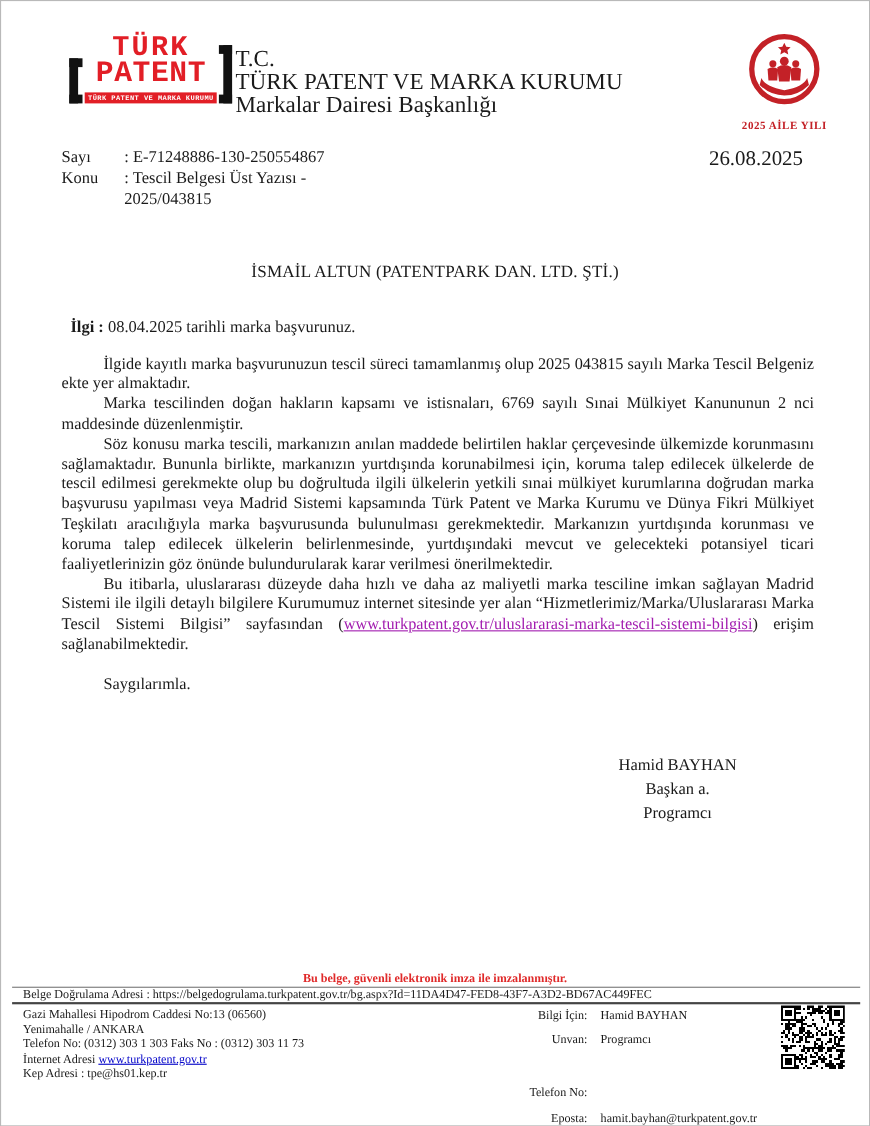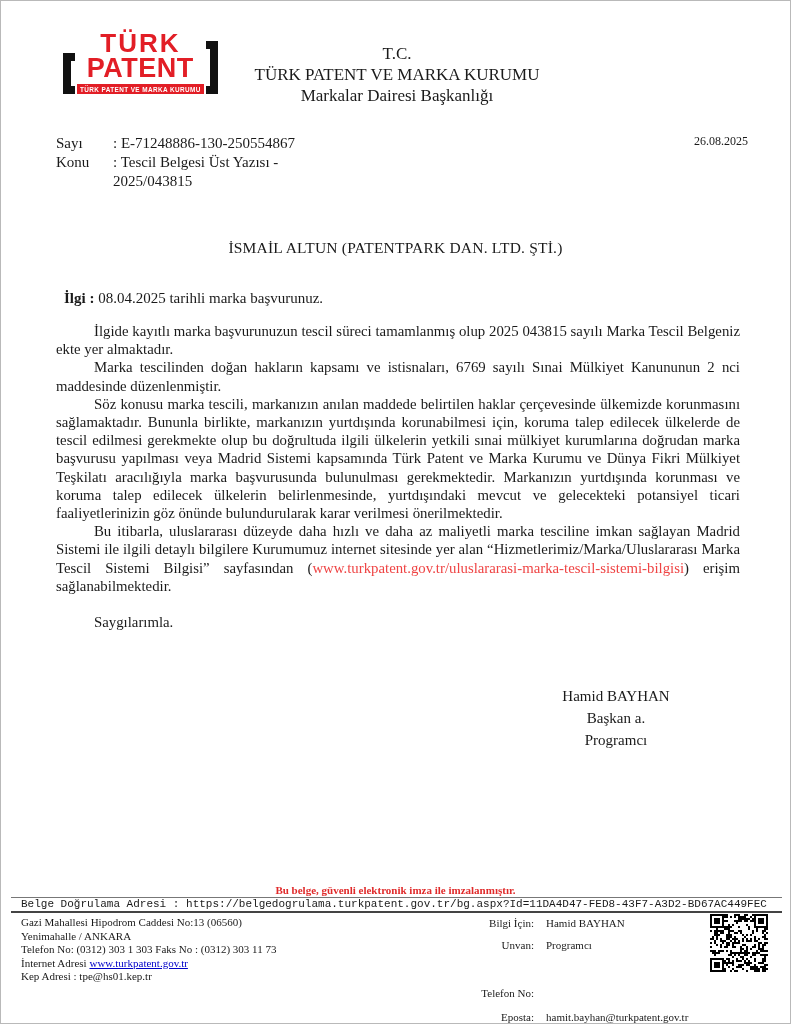--- a/index.html
+++ b/index.html
@@ -8,55 +8,55 @@
     position:relative; width:791px; height:1024px; margin:0 auto;
     background:#fff; border:1px solid #b9b9b9; overflow:hidden;
     font-family:"Liberation Serif","DejaVu Serif",serif; color:#1a1a1a;
   }
 
   
   .logo { position:absolute; left:62px; top:30px; display:flex; align-items:stretch; }
   .bracket { width:12px; }
   .bracket.left  { border-left:8px solid #111; border-top:8px solid #111; border-bottom:8px solid #111; margin-top:22px; }
   .bracket.right { border-right:8px solid #111; border-top:8px solid #111; border-bottom:8px solid #111; margin-top:10px; }
-  .logo-center { text-align:center; padding:0 2px; font-family:Liberation Sans, sans-serif; }
+  .logo-center { text-align:center; padding:0 2px; font-family:Liberation Mono, monospace; }
   .logo-line1 { color:#e21e26; font-weight:bold; font-size:26px; line-height:24px; letter-spacing:2px; }
   .logo-line2 { color:#e21e26; font-weight:bold; font-size:27px; line-height:27px; letter-spacing:0.5px; }
   .logo-banner { background:#e21e26; color:#fff; font-size:6.4px; font-weight:bold; letter-spacing:0.4px; padding:2px 3px 1px 3px; margin-top:2px; white-space:nowrap; }
 
-  .head-center { position:absolute; left:196px; top:42px; width:400px; text-align:center; font-size:17px; line-height:21px; }
+  .head-center { position:absolute; left:213px; top:42px; width:400px; text-align:left; font-size:21px; line-height:21px; }
 
   .emblem { position:absolute; left:660px; top:28px; width:104px; text-align:center; }
   .emblem-caption { color:#c32127; font-weight:bold; font-size:10px; margin-top:1px; font-family:"Liberation Serif",serif; letter-spacing:0.5px; }
 
   
   .meta { position:absolute; left:55px; top:133px; font-size:15px; line-height:19px; }
   .meta-row { display:flex; }
   .meta-label { width:57px; }
   .meta-val2 { padding-left:57px; }
-  .doc-date { position:absolute; right:42px; top:133px; font-size:12px;margin-left:23px; }
+  .doc-date { position:absolute; right:60px; top:133px; font-size:19px;margin-left:23px; }
 
   
   .recipient { position:absolute; left:0; top:238px; width:100%; text-align:center; font-size:15.5px; letter-spacing:0.2px; }
   .ilgi { position:absolute; left:63px; top:289px; font-size:15px; }
   .ilgi b { font-weight:bold; }
 
   .body-block { position:absolute; left:55px; top:321px; width:684px; font-size:14.8px; line-height:18.2px; text-align:justify; }
   .body-block p { text-indent:38px; }
-  .body-link { color:#ef4444; }
+  .body-link { color:#a21caf; text-decoration:underline; }
   .closing { text-indent:38px; margin-top:18px; }
 
   .signature { position:absolute; left:515px; top:684px; width:200px; text-align:center; font-size:15px; line-height:22px; }
 
   .attachment { position:absolute; left:64px; top:793px; font-size:15px; }
   .attachment .ek-label { margin-right:16px; }
 
   
   .esign { position:absolute; left:0; top:883px; width:100%; text-align:center; color:#e02a2a; font-size:11px; font-weight:bold; }
-  .verify { position:absolute; left:20px; top:897px; font-size:11px;font-family:Liberation Mono, monospace; }
+  .verify { position:absolute; left:20px; top:897px; font-size:11px; }
   .footer-rule-a { position:absolute; left:10px; top:895.5px; width:771px; height:1px; background:#777; }
   .footer-rule-b { position:absolute; left:10px; top:910px; width:771px; height:2px; background:#444; }
 
   .f-left { position:absolute; left:20px; top:915px; font-size:11px; line-height:13.5px; }
   .f-link { color:#0000c8; text-decoration:underline; }
 
   .f-right { position:absolute; left:440px; top:916px; width:260px; font-size:11px; }
   .f-row { display:flex; margin-bottom:10px; }
   .f-label { width:105px; text-align:right; padding-right:12px; }
   .f-value { text-align:left; }
@@ -80,20 +80,34 @@
     </div>
     <div class="bracket right"></div>
   </div>
 
   <div class="head-center">
     <div>T.C.</div>
     <div>TÜRK PATENT VE MARKA KURUMU</div>
     <div>Markalar Dairesi Başkanlığı</div>
   </div>
 
+  <div class="emblem">
+    <svg width="80" height="74" viewBox="0 0 100 92">
+      <circle cx="50" cy="42" r="37" fill="none" stroke="#c32127" stroke-width="6"></circle>
+      <path d="M50 12 l2.2 4.6 5 .6 -3.7 3.4 1 4.9 -4.5 -2.5 -4.5 2.5 1 -4.9 -3.7 -3.4 5 -.6 Z" fill="#c32127"></path>
+      <circle cx="50" cy="33" r="5" fill="#c32127"></circle>
+      <path d="M42 40 Q50 35 58 40 L56 56 L44 56 Z" fill="#c32127"></path>
+      <circle cx="37" cy="36" r="4" fill="#c32127"></circle>
+      <path d="M31 42 Q37 38 43 42 L42 55 L32 55 Z" fill="#c32127"></path>
+      <circle cx="63" cy="36" r="4" fill="#c32127"></circle>
+      <path d="M57 42 Q63 38 69 42 L68 55 L58 55 Z" fill="#c32127"></path>
+      <path d="M24 52 Q28 62 50 66 Q72 62 76 52 L78 60 Q66 72 50 72 Q34 72 22 60 Z" fill="#c32127"></path>
+    </svg>
+    <div class="emblem-caption">2025 AİLE YILI</div>
+  </div>
 
   <div class="meta">
     <div class="meta-row">
       <span class="meta-label">Sayı</span>
       <span>:  E-71248886-130-250554867</span>
     </div>
     <div class="meta-row">
       <span class="meta-label">Konu</span>
       <span>:  Tescil Belgesi Üst Yazısı -</span>
     </div>

